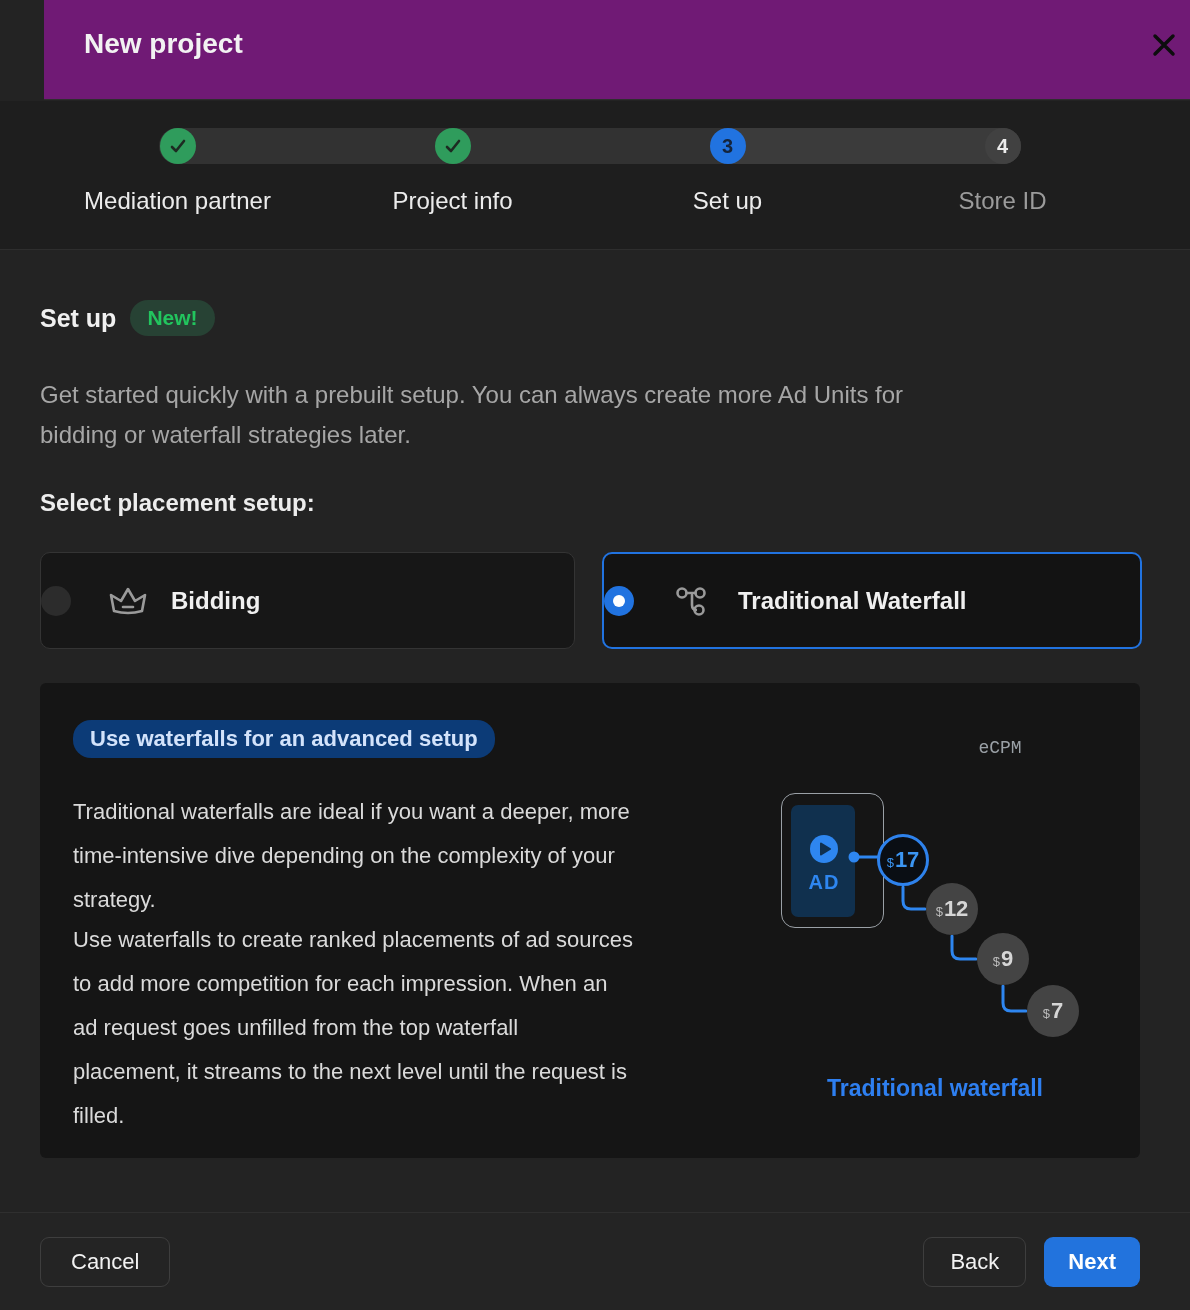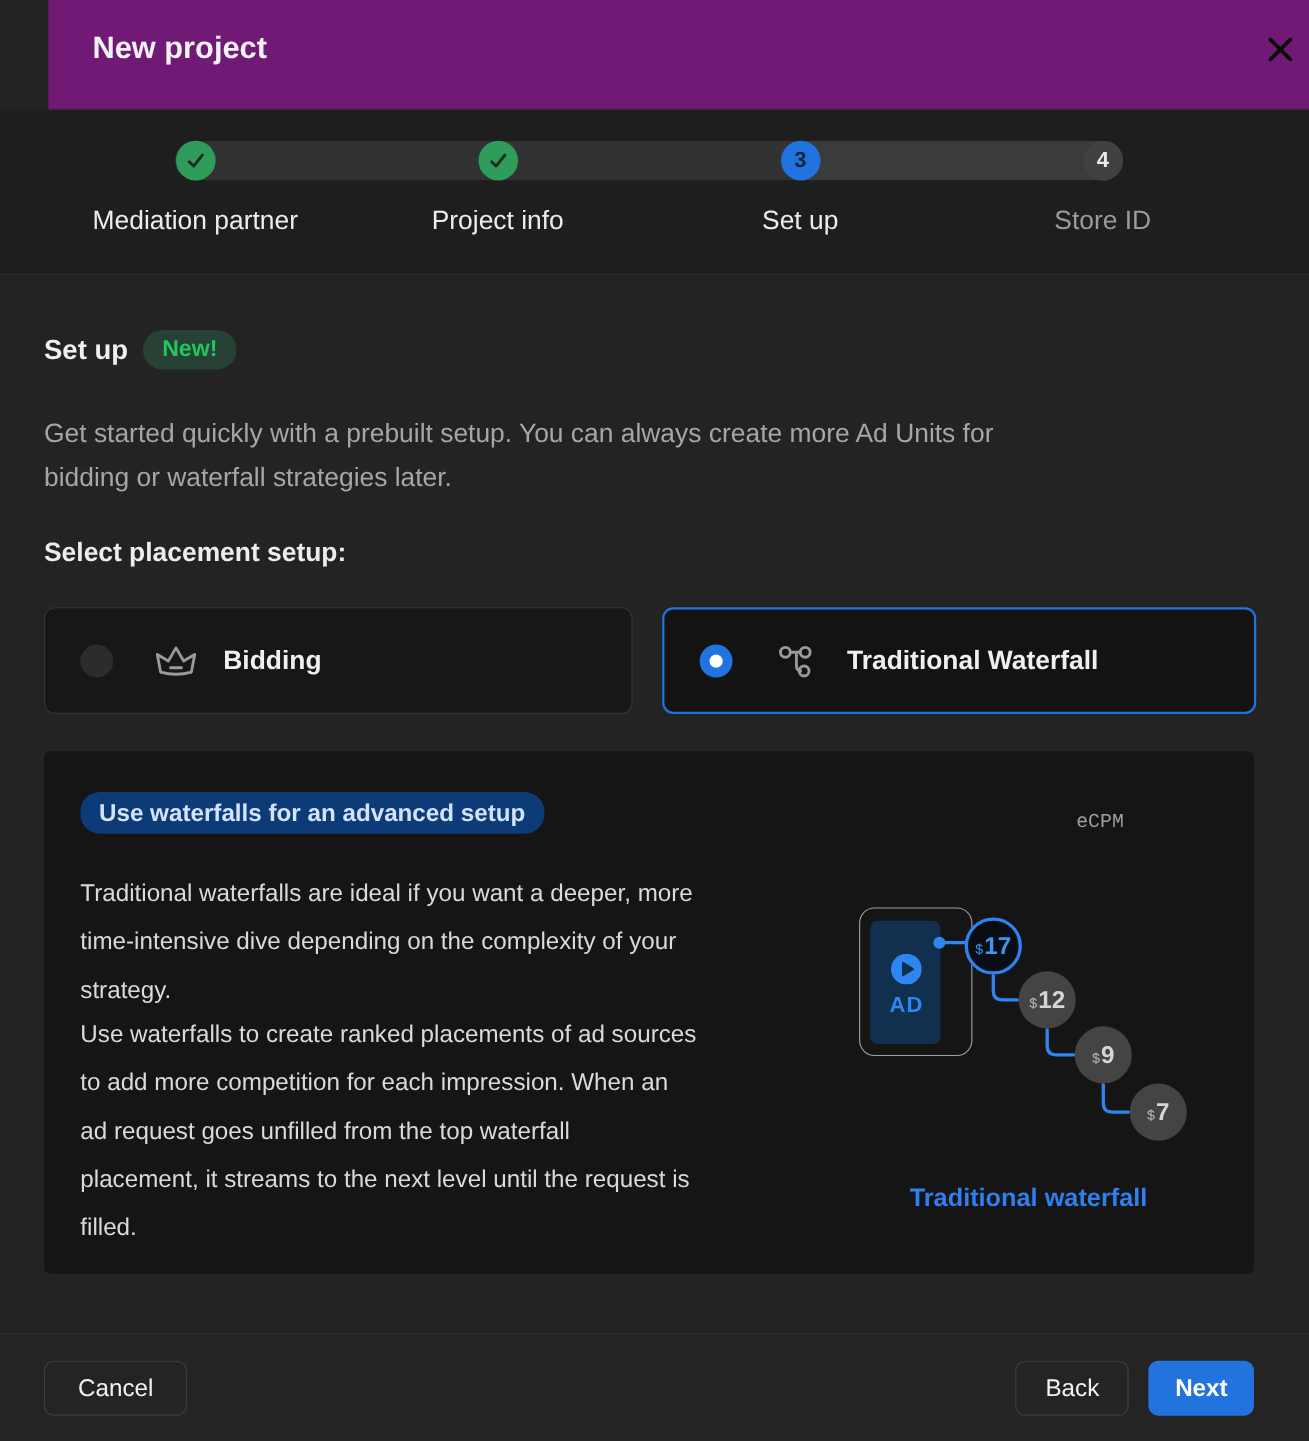--- a/index.html
+++ b/index.html
@@ -28,37 +28,37 @@
 
   
   .heading-row { position:absolute; left:40px; top:300px; display:flex; align-items:center; }
   .section-heading { font-size:25px; font-weight:700; color:#f0f0f0; }
   .new-badge { margin-left:14px; padding:6px 17px; background:#274234; color:#22c55e; border-radius:18px; font-size:21px; font-weight:600; }
   .intro { position:absolute; left:40px; top:375px; width:1040px; font-size:24px; line-height:40px; color:#a6a6a6; white-space:pre-line; }
   .select-label { position:absolute; left:40px; top:489px; font-size:24px; font-weight:700; color:#ededed; }
 
   
   .cards { position:absolute; left:40px; top:552px; display:flex; gap:27px; }
-  .card { width:535px; height:97px; background:#171717; border:1px solid #343434; border-radius:10px; display:flex; align-items:center; padding-left:32px; cursor:pointer; }
+  .card { width:535px; height:97px; background:#171717; border:1px solid #343434; border-radius:10px; display:flex; align-items:center; cursor:pointer; }
   .card.selected { width:540px; background:#131313; border:2px solid #2173e0; }
   .radio { width:30px; height:30px; border-radius:50%; background:#2c2c2c; flex:0 0 auto; }
   .radio.on { background:#2173e0; display:flex; align-items:center; justify-content:center; }
   .radio.on::after { content:""; width:12px; height:12px; border-radius:50%; background:#ffffff; }
   .card .opt-icon { margin-left:36px; display:flex; align-items:center; }
   .card .opt-label { margin-left:22px; font-size:24px; font-weight:600; color:#f0f0f0; }
 
   
   .panel { position:absolute; left:40px; top:683px; width:1100px; height:475px; background:#151515; border-radius:6px; }
   .pill { position:absolute; left:33px; top:37px; padding:6px 17px; background:#0c3b77; border-radius:18px; color:#d3e3fb; font-size:22px; font-weight:700; }
   .para { position:absolute; left:33px; width:690px; font-size:22px; line-height:44px; color:#dadada; white-space:pre-line; }
   .para.p1 { top:107px; }
   .para.p2 { top:235px; }
   .ecpm { position:absolute; left:860px; top:55px; width:200px; text-align:center; font-size:18px; color:#9aa0a6;font-family:Liberation Mono, monospace; }
 
-  .phone { position:absolute; left:741px; top:110px; width:103px; height:135px; border:1.5px solid #9aa0a6; border-radius:14px;margin-top:32px; }
+  .phone { position:absolute; left:741px; top:110px; width:103px; height:135px; border:1.5px solid #9aa0a6; border-radius:14px; }
   .phone-screen { position:absolute; left:9px; top:11px; width:64px; height:112px; background:#10304e; border-radius:7px; }
   .play { position:absolute; left:28px; top:41px; width:28px; height:28px; }
   .ad-label { position:absolute; left:0; top:77px; width:84px; text-align:center; font-size:20px; font-weight:600; letter-spacing:1px; color:#2e86f0; }
 
   .node { position:absolute; width:52px; height:52px; border-radius:50%; display:flex; align-items:center; justify-content:center; }
   .node .cur { font-size:13px; margin-right:1px; position:relative; top:2px; }
   .node .val { font-size:22px; font-weight:600; }
   .node.active { left:837px; top:151px; background:#0a0e14; border:3px solid #2e82ec; color:#3b95f2; }
   .node.g1 { left:886px; top:200px; background:#444444; color:#d6d6d6; }
   .node.g2 { left:937px; top:250px; background:#444444; color:#d6d6d6; }

